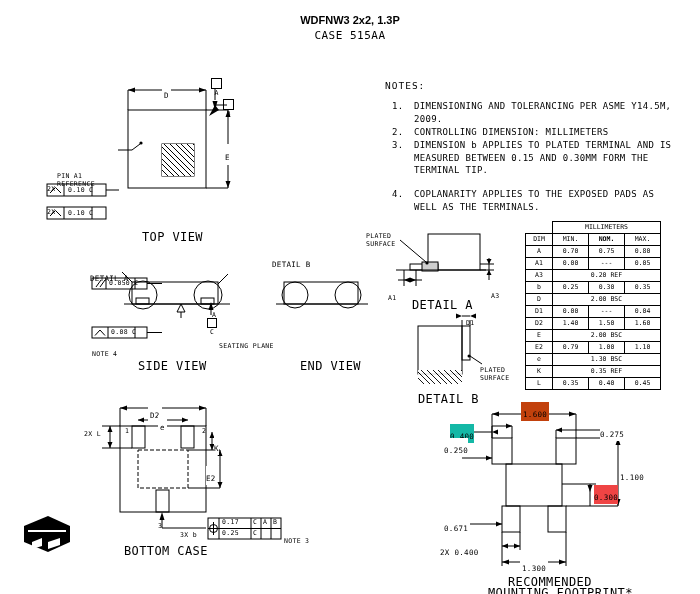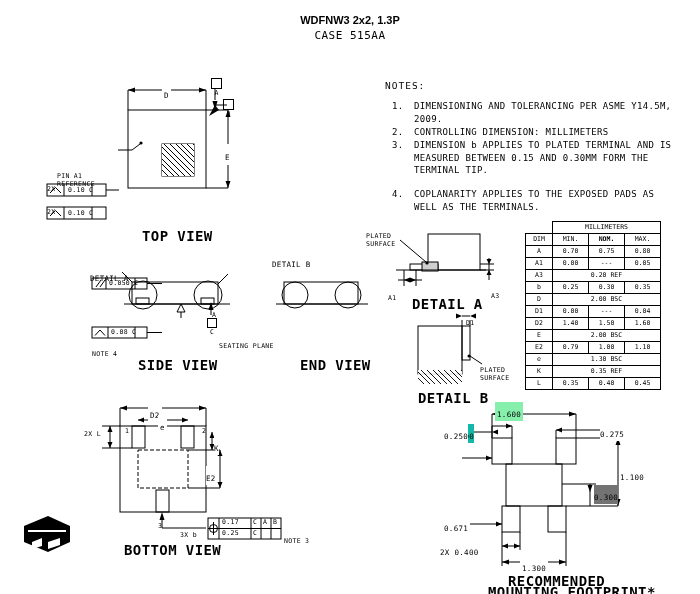--- a/index.html
+++ b/index.html
@@ -8,21 +8,21 @@
     background:#ffffff;
     font-family:"DejaVu Sans Mono", monospace;
     color:#000;
     position:relative;
     overflow:hidden;
   }
   .page{position:absolute;left:0;top:0;width:700px;height:520px;}
   .abs{position:absolute;}
   .ttl{font-family:"Liberation Sans", sans-serif;font-weight:bold;font-size:11px;text-align:center;width:100%;}
   .sub{font-family:"DejaVu Sans Mono", monospace;font-size:11px;text-align:center;width:100%;letter-spacing:.5px;}
-  .lbl{font-size:14px;letter-spacing:.4px;white-space:nowrap;font-weight:bold;}
+  .lbl{font-size:12px;letter-spacing:.4px;white-space:nowrap;}
   .lbl6{font-size:6.5px;letter-spacing:.3px;white-space:nowrap;}
   .lbl7{font-size:7.5px;letter-spacing:.3px;white-space:nowrap;}
   .box{border:1px solid #000;box-sizing:border-box;}
   .notes-h{font-size:9.5px;letter-spacing:1px;}
   .note{font-size:9px;line-height:12.5px;letter-spacing:.3px;}
   .note-num{position:absolute;left:0;top:0;}
   .note-txt{margin-left:22px;display:block;}
   table.dim{border-collapse:collapse;font-size:6.5px;}
   table.dim td,table.dim th{border:1px solid #000;text-align:center;padding:0;height:11px;line-height:11px;font-weight:normal;}
   .hatch{
@@ -470,21 +470,21 @@
     <div class="abs lbl6" style="left:14px;top:11px;">0.25</div>
     <div class="abs lbl6" style="left:45px;top:0px;">C</div>
     <div class="abs lbl6" style="left:55px;top:0px;">A</div>
     <div class="abs lbl6" style="left:65px;top:0px;">B</div>
     <div class="abs lbl6" style="left:45px;top:11px;">C</div>
   </div>
   <div class="abs" style="left:284px;top:528px;">
     <span class="lbl6">NOTE 3</span>
   </div>
   <div class="abs" style="left:124px;top:540px;">
-    <span class="lbl">BOTTOM VIEW</span>
+    <span class="lbl">BOTTOM CASE</span>
   </div>
 
   <div class="abs" style="left:20px;top:512px;">
     <svg width="54" height="44">
       <polygon points="4,14 28,4 50,14 50,30 28,40 4,30" fill="#000"></polygon>
       <polygon points="12,30 22,26 22,34 12,37" fill="#fff"></polygon>
       <polygon points="28,30 40,26 40,33 28,37" fill="#fff"></polygon>
       <polygon points="8,18 46,18 46,20 8,20" fill="#fff"></polygon>
     </svg>
   </div>
@@ -541,36 +541,36 @@
       <line x1="80" y1="132" x2="80" y2="150" class="t"></line>
 
       <line x1="62" y1="162" x2="126" y2="162" class="t"></line>
       <polygon points="62,162 69,159.5 69,164.5" class="tf"></polygon>
       <polygon points="126,162 119,159.5 119,164.5" class="tf"></polygon>
       <line x1="62" y1="150" x2="62" y2="166" class="t"></line>
       <line x1="126" y1="132" x2="126" y2="166" class="t"></line>
     </svg>
   </div>
 
-  <div class="abs" style="left:495px;top:402px;background:#86efac;padding:0 2px;">
+  <div class="abs" style="left:521px;top:402px;background:#c2410c;padding:0 2px;">
     <span class="lbl7">1.600</span>
   </div>
   <div class="abs" style="left:450px;top:424px;background:#14b8a6;">
     <span class="lbl7">0.400</span>
   </div>
   <div class="abs" style="left:600px;top:422px;background:#fff;">
     <span class="lbl7">0.275</span>
   </div>
-  <div class="abs" style="left:444px;top:424px;background:#fff;">
+  <div class="abs" style="left:444px;top:438px;background:#fff;">
     <span class="lbl7">0.250</span>
   </div>
   <div class="abs" style="left:620px;top:465px;background:#fff;">
     <span class="lbl7">1.100</span>
   </div>
-  <div class="abs" style="left:594px;top:485px;background:#737373;">
+  <div class="abs" style="left:594px;top:485px;background:#ef4444;">
     <span class="lbl7">0.300</span>
   </div>
   <div class="abs" style="left:444px;top:516px;background:#fff;">
     <span class="lbl7">0.671</span>
   </div>
   <div class="abs" style="left:440px;top:540px;background:#fff;">
     <span class="lbl7">2X 0.400</span>
   </div>
   <div class="abs" style="left:520px;top:556px;background:#fff;padding:0 2px;">
     <span class="lbl7">1.300</span>

